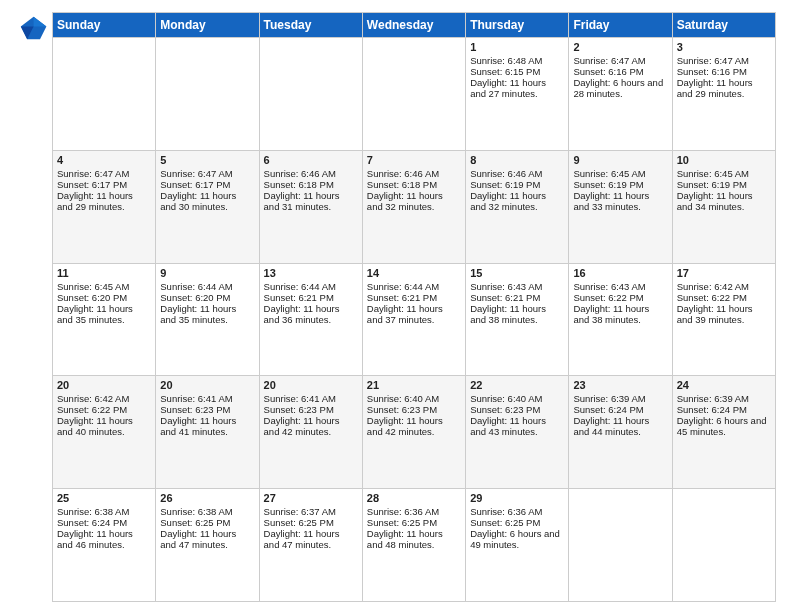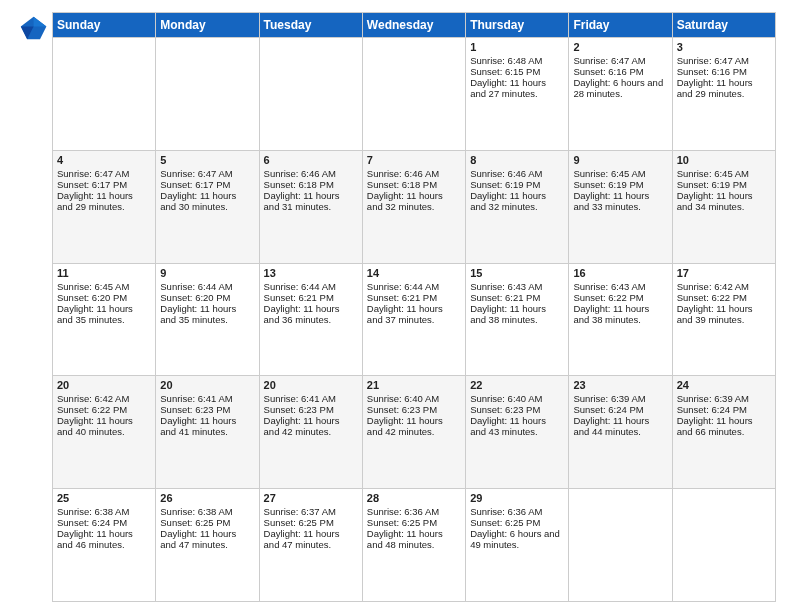--- a/index.html
+++ b/index.html
@@ -151,21 +151,21 @@
           <td><span class="day-num">16</span><span>Sunrise: 6:43 AM</span><br><span>Sunset: 6:22 PM</span><br><span>Daylight: 11 hours and 38 minutes.</span></td>
           <td><span class="day-num">17</span><span>Sunrise: 6:42 AM</span><br><span>Sunset: 6:22 PM</span><br><span>Daylight: 11 hours and 39 minutes.</span></td>
         </tr>
         <tr>
           <td><span class="day-num">20</span><span>Sunrise: 6:42 AM</span><br><span>Sunset: 6:22 PM</span><br><span>Daylight: 11 hours and 40 minutes.</span></td>
           <td><span class="day-num">20</span><span>Sunrise: 6:41 AM</span><br><span>Sunset: 6:23 PM</span><br><span>Daylight: 11 hours and 41 minutes.</span></td>
           <td><span class="day-num">20</span><span>Sunrise: 6:41 AM</span><br><span>Sunset: 6:23 PM</span><br><span>Daylight: 11 hours and 42 minutes.</span></td>
           <td><span class="day-num">21</span><span>Sunrise: 6:40 AM</span><br><span>Sunset: 6:23 PM</span><br><span>Daylight: 11 hours and 42 minutes.</span></td>
           <td><span class="day-num">22</span><span>Sunrise: 6:40 AM</span><br><span>Sunset: 6:23 PM</span><br><span>Daylight: 11 hours and 43 minutes.</span></td>
           <td><span class="day-num">23</span><span>Sunrise: 6:39 AM</span><br><span>Sunset: 6:24 PM</span><br><span>Daylight: 11 hours and 44 minutes.</span></td>
-          <td><span class="day-num">24</span><span>Sunrise: 6:39 AM</span><br><span>Sunset: 6:24 PM</span><br><span>Daylight: 11 hours and 66 minutes.</span></td>
+          <td><span class="day-num">24</span><span>Sunrise: 6:39 AM</span><br><span>Sunset: 6:24 PM</span><br><span>Daylight: 6 hours and 45 minutes.</span></td>
         </tr>
         <tr>
           <td><span class="day-num">25</span><span>Sunrise: 6:38 AM</span><br><span>Sunset: 6:24 PM</span><br><span>Daylight: 11 hours and 46 minutes.</span></td>
           <td><span class="day-num">26</span><span>Sunrise: 6:38 AM</span><br><span>Sunset: 6:25 PM</span><br><span>Daylight: 11 hours and 47 minutes.</span></td>
           <td><span class="day-num">27</span><span>Sunrise: 6:37 AM</span><br><span>Sunset: 6:25 PM</span><br><span>Daylight: 11 hours and 47 minutes.</span></td>
           <td><span class="day-num">28</span><span>Sunrise: 6:36 AM</span><br><span>Sunset: 6:25 PM</span><br><span>Daylight: 11 hours and 48 minutes.</span></td>
           <td><span class="day-num">29</span><span>Sunrise: 6:36 AM</span><br><span>Sunset: 6:25 PM</span><br><span>Daylight: 6 hours and 49 minutes.</span></td>
           <td class="empty-cell"></td>
           <td class="empty-cell"></td>
         </tr>

